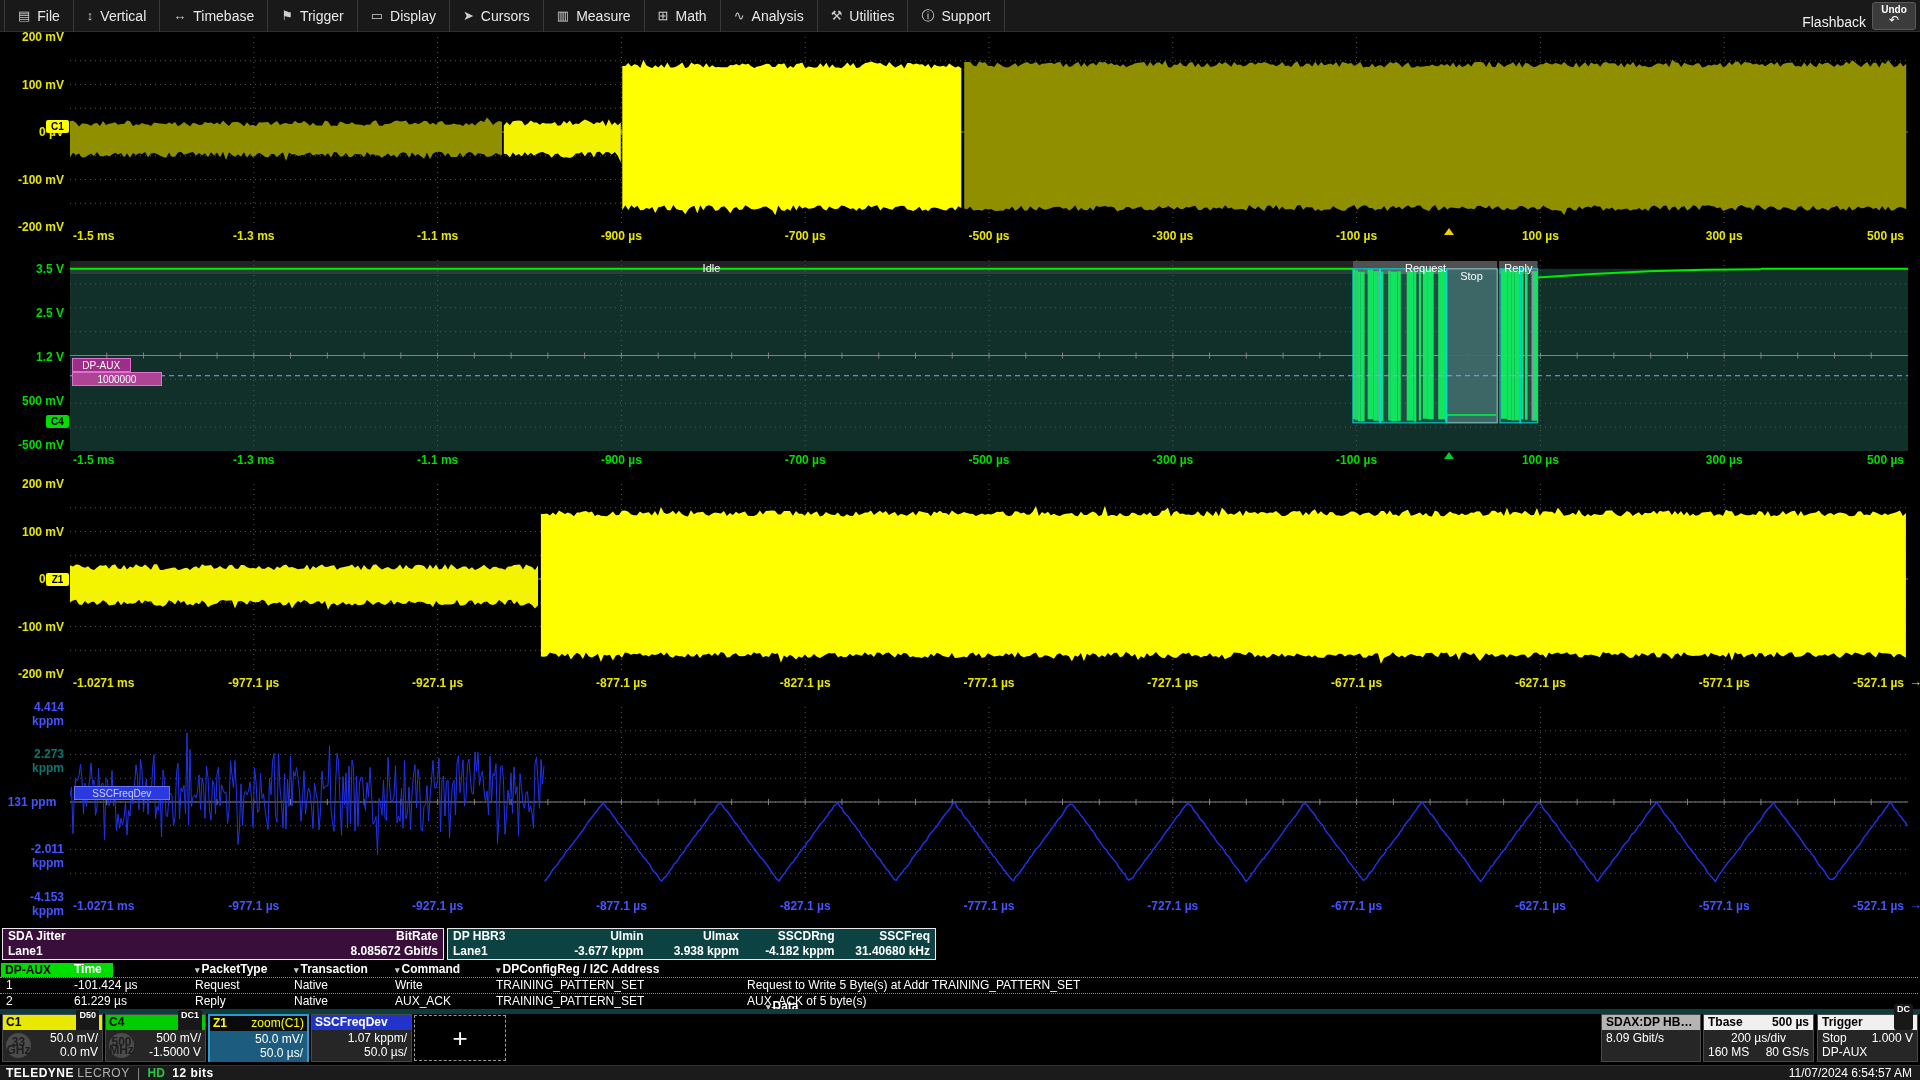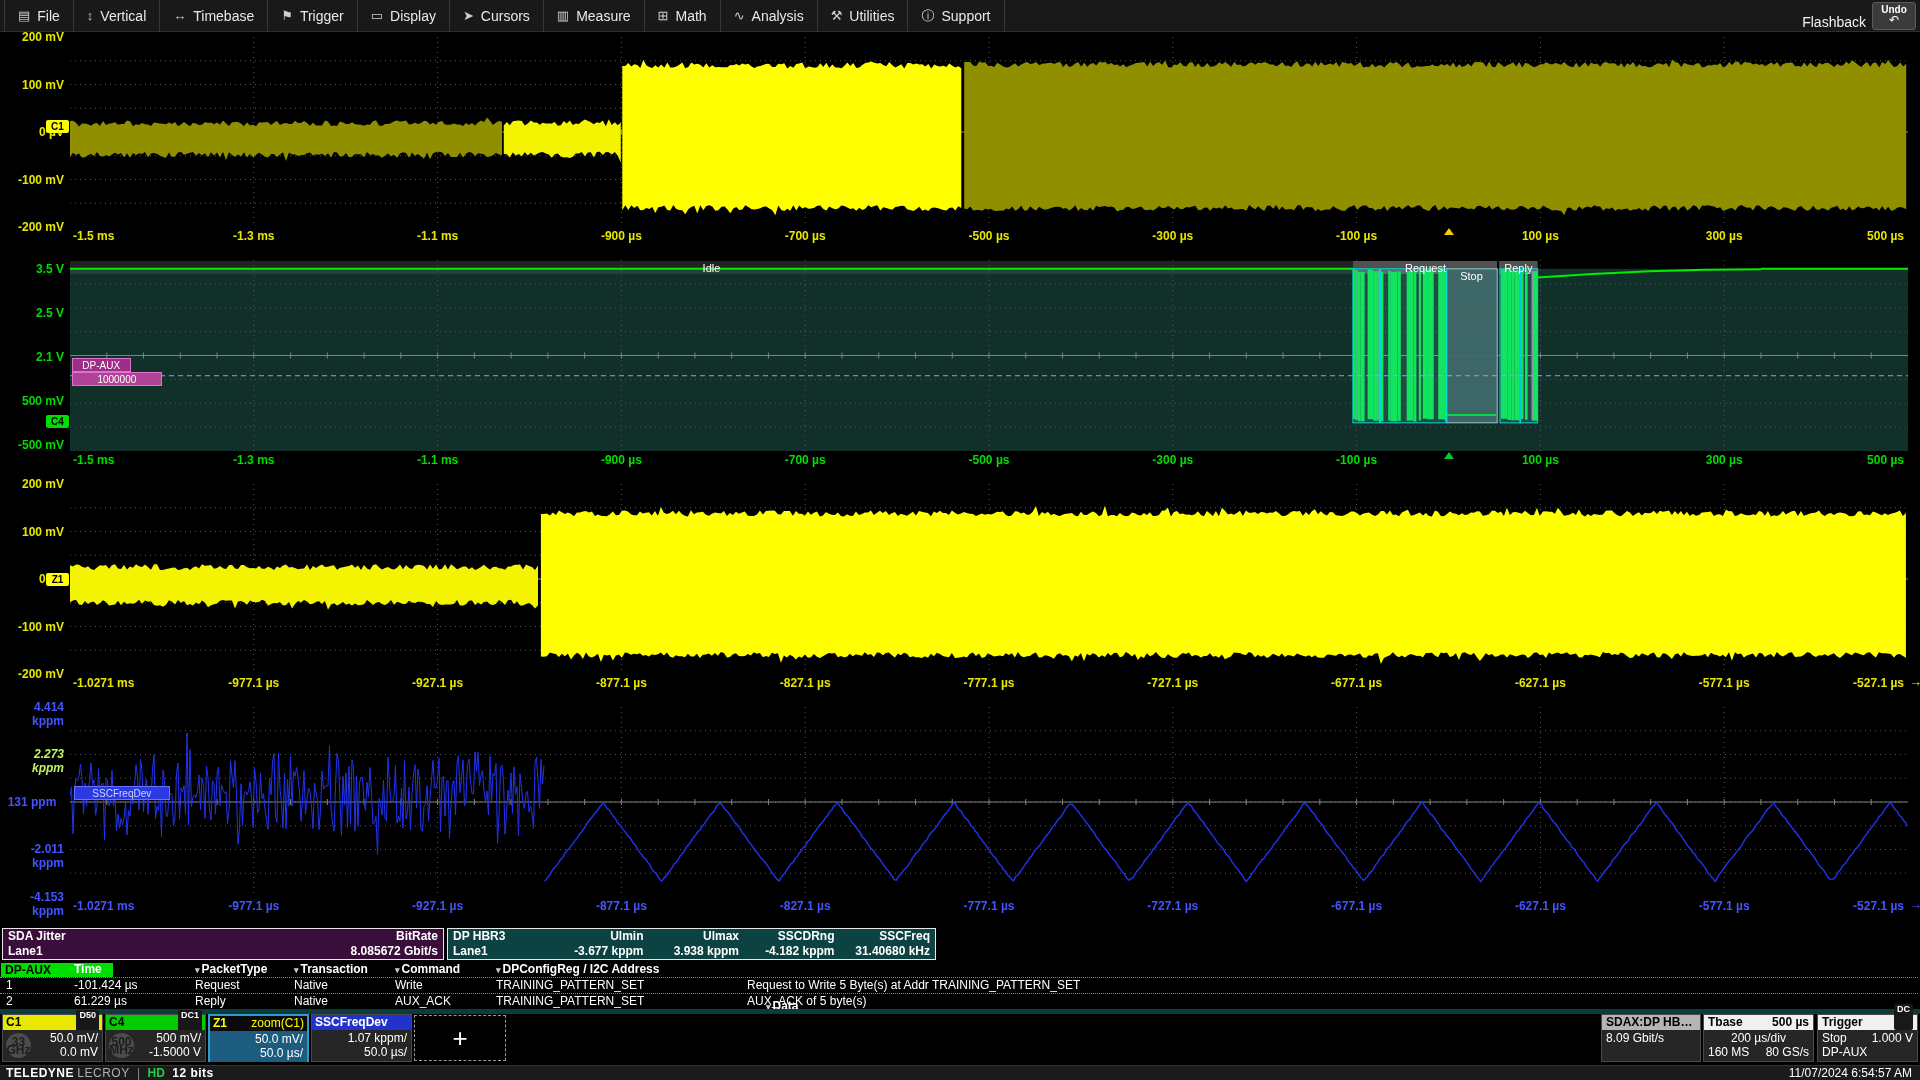--- a/index.html
+++ b/index.html
@@ -354,21 +354,21 @@
         </svg>
         <div class="glabel" style="left: 641.462px; top: 2px;">Idle</div>
         <div class="glabel" style="left: 1355.53px; top: 2px;">Request</div>
         <div class="glabel" style="left: 1401.47px; top: 10px;">Stop</div>
         <div class="glabel" style="left: 1448.34px; top: 2px;">Reply</div>
         <div class="gchip" style="left: 1.838px; top: 98.182px; width: 58.816px; background: rgb(156, 46, 134); border: 1px solid rgb(224, 112, 208); color: rgb(255, 255, 255);">DP-AUX</div>
         <div class="gchip" style="left: 1.838px; top: 111.825px; width: 90.062px; background: rgb(173, 68, 150); border: 1px solid rgb(224, 112, 208); color: rgb(255, 255, 255);">1000000</div>
       </div>
       <div class="ylab" style="left: 0px; top: 261.802px; color: rgb(0, 221, 0);">3.5 V</div>
       <div class="ylab" style="left: 0px; top: 305.811px; color: rgb(0, 221, 0);">2.5 V</div>
-      <div class="ylab" style="left: 0px; top: 349.82px; color: rgb(0, 221, 0);">2.1 V</div>
+      <div class="ylab" style="left: 0px; top: 349.82px; color: rgb(0, 221, 0);">1.2 V</div>
       <div class="ylab" style="left: 0px; top: 393.829px; color: rgb(0, 221, 0);">500 mV</div>
       <div class="ylab" style="left: 0px; top: 437.839px; color: rgb(0, 221, 0);">-500 mV</div>
       <div class="xlab" style="left: 73px; top: 453px; color: rgb(0, 221, 0);">-1.5 ms</div>
       <div class="xlab" style="left: 253.8px; top: 453px; transform: translateX(-50%); color: rgb(0, 221, 0);">-1.3 ms</div>
       <div class="xlab" style="left: 437.6px; top: 453px; transform: translateX(-50%); color: rgb(0, 221, 0);">-1.1 ms</div>
       <div class="xlab" style="left: 621.4px; top: 453px; transform: translateX(-50%); color: rgb(0, 221, 0);">-900 µs</div>
       <div class="xlab" style="left: 805.2px; top: 453px; transform: translateX(-50%); color: rgb(0, 221, 0);">-700 µs</div>
       <div class="xlab" style="left: 989px; top: 453px; transform: translateX(-50%); color: rgb(0, 221, 0);">-500 µs</div>
       <div class="xlab" style="left: 1172.8px; top: 453px; transform: translateX(-50%); color: rgb(0, 221, 0);">-300 µs</div>
       <div class="xlab" style="left: 1356.6px; top: 453px; transform: translateX(-50%); color: rgb(0, 221, 0);">-100 µs</div>
@@ -536,21 +536,21 @@
           <line x1="1690.96" y1="92" x2="1690.96" y2="98" stroke="#828282" stroke-width="1"></line>
           <line x1="1727.72" y1="92" x2="1727.72" y2="98" stroke="#828282" stroke-width="1"></line>
           <line x1="1764.48" y1="92" x2="1764.48" y2="98" stroke="#828282" stroke-width="1"></line>
           <line x1="1801.24" y1="92" x2="1801.24" y2="98" stroke="#828282" stroke-width="1"></line>
           <polyline points="0.0,90.0 1.5,79.9 3.0,126.7 4.5,81.3 6.0,71.8 7.5,73.6 9.0,68.7 10.5,57.2 12.0,71.6 13.5,106.9 15.0,76.2 16.5,99.1 18.0,84.4 19.5,74.1 21.0,55.9 22.5,78.1 24.0,72.9 25.5,108.3 27.0,100.3 28.5,61.5 30.0,89.8 31.5,76.9 33.0,76.2 34.5,132.6 36.0,71.7 37.5,72.8 39.0,98.8 40.5,93.0 42.0,63.4 43.5,99.1 45.0,89.8 46.5,123.6 48.0,107.1 49.5,121.1 51.0,111.3 52.5,118.1 54.0,110.8 55.5,95.7 57.0,127.9 58.5,103.5 60.0,109.0 61.5,83.5 63.0,97.3 64.5,78.8 66.0,57.8 67.5,69.6 69.0,102.9 70.5,52.1 72.0,63.7 73.5,105.1 75.0,81.2 76.5,72.0 78.0,107.3 79.5,79.6 81.0,92.5 82.5,62.4 84.0,47.6 85.5,111.8 87.0,99.5 88.5,103.8 90.0,79.8 91.5,129.7 93.0,63.2 94.5,73.3 96.0,108.5 97.5,109.5 99.0,89.7 100.5,86.2 102.0,88.5 103.5,118.7 105.0,110.4 106.5,65.6 108.0,56.1 109.5,112.1 111.0,80.8 112.5,84.9 114.0,78.5 115.5,106.8 117.0,26.0 118.5,118.1 120.0,42.5 121.5,99.5 123.0,89.9 124.5,87.8 126.0,90.9 127.5,84.5 129.0,67.9 130.5,102.6 132.0,71.1 133.5,78.3 135.0,111.4 136.5,59.0 138.0,70.6 139.5,103.1 141.0,113.1 142.5,73.7 144.0,78.1 145.5,107.1 147.0,66.9 148.5,60.1 150.0,98.9 151.5,77.8 153.0,82.6 154.5,86.1 156.0,84.8 157.5,116.4 159.0,103.7 160.5,53.7 162.0,68.1 163.5,80.7 165.0,53.7 166.5,87.1 168.0,137.4 169.5,121.2 171.0,76.8 172.5,118.5 174.0,87.7 175.5,84.3 177.0,87.8 178.5,84.3 180.0,74.9 181.5,90.6 183.0,120.2 184.5,61.1 186.0,74.3 187.5,105.6 189.0,104.0 190.5,66.4 192.0,91.6 193.5,86.8 195.0,101.8 196.5,112.8 198.0,122.4 199.5,71.4 201.0,87.7 202.5,54.9 204.0,46.4 205.5,109.4 207.0,115.3 208.5,46.6 210.0,81.4 211.5,96.3 213.0,121.1 214.5,66.7 216.0,121.9 217.5,72.2 219.0,99.3 220.5,49.1 222.0,99.1 223.5,64.3 225.0,69.3 226.5,60.6 228.0,70.4 229.5,84.1 231.0,114.4 232.5,92.6 234.0,63.8 235.5,107.3 237.0,91.7 238.5,81.0 240.0,85.0 241.5,98.8 243.0,121.5 244.5,76.2 246.0,85.9 247.5,93.2 249.0,122.8 250.5,103.8 252.0,64.2 253.5,82.2 255.0,79.2 256.5,78.9 258.0,78.7 259.5,38.7 261.0,101.9 262.5,115.6 264.0,124.2 265.5,79.9 267.0,46.2 268.5,53.9 270.0,93.5 271.5,128.2 273.0,69.5 274.5,98.1 276.0,65.9 277.5,120.7 279.0,59.1 280.5,116.9 282.0,52.8 283.5,61.1 285.0,124.1 286.5,68.9 288.0,119.5 289.5,75.8 291.0,70.5 292.5,70.3 294.0,95.7 295.5,103.4 297.0,75.3 298.5,89.7 300.0,60.5 301.5,85.6 303.0,117.3 304.5,114.7 306.0,109.5 307.5,147.5 309.0,91.5 310.5,96.5 312.0,108.2 313.5,73.2 315.0,111.2 316.5,113.6 318.0,50.3 319.5,78.0 321.0,93.9 322.5,94.7 324.0,88.5 325.5,58.6 327.0,116.1 328.5,109.2 330.0,114.5 331.5,81.3 333.0,121.2 334.5,53.5 336.0,112.0 337.5,105.5 339.0,80.1 340.5,122.9 342.0,87.2 343.5,67.6 345.0,57.7 346.5,100.9 348.0,62.2 349.5,73.4 351.0,121.8 352.5,124.2 354.0,98.9 355.5,97.6 357.0,78.5 358.5,113.9 360.0,90.9 361.5,73.0 363.0,53.5 364.5,80.7 366.0,81.2 367.5,73.4 369.0,51.2 370.5,125.0 372.0,72.3 373.5,69.1 375.0,109.0 376.5,74.2 378.0,73.2 379.5,131.1 381.0,98.9 382.5,77.1 384.0,73.5 385.5,108.0 387.0,55.7 388.5,48.7 390.0,85.7 391.5,71.2 393.0,52.8 394.5,99.1 396.0,91.3 397.5,57.7 399.0,52.0 400.5,74.0 402.0,86.4 403.5,87.0 405.0,45.0 406.5,64.4 408.0,45.5 409.5,78.4 411.0,68.6 412.5,63.8 414.0,83.9 415.5,94.4 417.0,84.0 418.5,108.0 420.0,49.1 421.5,96.1 423.0,66.6 424.5,68.8 426.0,56.6 427.5,136.4 429.0,108.9 430.5,60.2 432.0,58.5 433.5,73.1 435.0,127.2 436.5,107.4 438.0,83.2 439.5,97.6 441.0,65.9 442.5,106.4 444.0,59.8 445.5,87.3 447.0,79.7 448.5,128.5 450.0,66.7 451.5,80.5 453.0,96.5 454.5,101.4 456.0,85.6 457.5,84.6 459.0,104.9 460.5,98.8 462.0,106.0 463.5,121.3 465.0,56.0 466.5,50.1 468.0,74.5 469.5,101.4 471.0,52.5 472.5,77.0 474.0,58.7" fill="none" stroke="#2233ee" stroke-width="1"></polyline>
           <polyline points="474.6,174.2 476.6,172.1 478.6,169.5 480.6,166.4 482.7,162.7 484.7,160.3 486.7,158.6 488.7,155.6 490.7,152.1 492.8,150.5 494.8,146.6 496.8,143.8 498.8,142.1 500.9,139.0 502.9,136.6 504.9,133.6 506.9,131.4 508.9,128.4 511.0,125.7 513.0,123.1 515.0,119.9 517.0,116.6 519.1,113.7 521.1,111.2 523.1,108.6 525.1,106.0 527.1,103.7 529.2,100.7 531.2,98.3 533.2,96.0 535.2,98.4 537.2,101.7 539.3,102.9 541.3,106.2 543.3,109.4 545.3,111.1 547.4,115.3 549.4,117.6 551.4,119.7 553.4,122.9 555.4,125.1 557.5,128.6 559.5,130.1 561.5,133.2 563.5,136.3 565.6,138.4 567.6,142.1 569.6,145.1 571.6,147.4 573.6,150.5 575.7,152.1 577.7,155.4 579.7,157.5 581.7,161.6 583.7,164.5 585.8,166.1 587.8,169.2 589.8,172.6 591.8,174.1 593.9,171.1 595.9,169.4 597.9,166.6 599.9,163.7 601.9,161.0 604.0,156.9 606.0,155.7 608.0,153.0 610.0,149.2 612.1,146.9 614.1,144.5 616.1,140.6 618.1,138.2 620.1,135.9 622.2,132.4 624.2,129.6 626.2,127.4 628.2,124.1 630.3,122.8 632.3,119.2 634.3,116.7 636.3,113.8 638.3,110.9 640.4,107.7 642.4,105.9 644.4,103.7 646.4,99.4 648.4,97.2 650.5,96.4 652.5,98.4 654.5,101.9 656.5,103.7 658.6,106.0 660.6,108.9 662.6,112.0 664.6,115.4 666.6,117.1 668.7,119.9 670.7,122.7 672.7,126.3 674.7,128.3 676.8,131.7 678.8,134.7 680.8,136.9 682.8,139.8 684.8,143.1 686.9,145.3 688.9,148.2 690.9,151.0 692.9,152.5 694.9,155.3 697.0,157.9 699.0,160.8 701.0,164.2 703.0,167.0 705.1,169.8 707.1,172.4 709.1,173.9 711.1,170.7 713.1,167.9 715.2,165.7 717.2,162.1 719.2,159.8 721.2,156.6 723.3,155.1 725.3,151.3 727.3,149.7 729.3,145.8 731.3,143.9 733.4,140.2 735.4,139.0 737.4,134.8 739.4,133.1 741.4,130.5 743.5,126.4 745.5,124.1 747.5,121.4 749.5,118.3 751.6,116.1 753.6,113.8 755.6,110.6 757.6,108.5 759.6,104.8 761.7,103.1 763.7,99.2 765.7,97.7 767.7,95.4 769.8,99.3 771.8,100.9 773.8,105.0 775.8,107.5 777.8,109.0 779.9,112.5 781.9,115.6 783.9,117.4 785.9,120.1 788.0,123.1 790.0,125.4 792.0,129.8 794.0,131.5 796.0,134.1 798.1,137.6 800.1,140.4 802.1,142.2 804.1,145.0 806.1,148.3 808.2,150.8 810.2,152.8 812.2,156.1 814.2,158.7 816.3,162.0 818.3,163.8 820.3,167.0 822.3,169.7 824.3,172.6 826.4,173.1 828.4,169.8 830.4,167.4 832.4,165.4 834.5,161.9 836.5,160.5 838.5,157.8 840.5,154.8 842.5,150.9 844.6,148.5 846.6,145.3 848.6,143.8 850.6,140.9 852.6,137.4 854.7,135.0 856.7,133.2 858.7,128.9 860.7,126.3 862.8,124.1 864.8,121.6 866.8,119.3 868.8,116.2 870.8,113.1 872.9,110.5 874.9,107.5 876.9,105.4 878.9,102.8 881.0,99.8 883.0,96.3 885.0,95.9 887.0,100.0 889.0,102.5 891.1,103.8 893.1,107.8 895.1,110.8 897.1,112.5 899.1,115.1 901.2,119.0 903.2,120.2 905.2,124.4 907.2,126.0 909.3,130.1 911.3,132.0 913.3,135.2 915.3,137.1 917.3,140.6 919.4,143.3 921.4,146.3 923.4,149.2 925.4,150.7 927.5,154.4 929.5,157.2 931.5,159.0 933.5,162.9 935.5,164.2 937.6,167.7 939.6,169.7 941.6,172.5 943.6,173.7 945.7,169.5 947.7,168.0 949.7,165.3 951.7,162.5 953.7,160.0 955.8,156.4 957.8,154.3 959.8,150.7 961.8,148.7 963.8,145.2 965.9,142.3 967.9,140.5 969.9,138.3 971.9,135.0 974.0,131.8 976.0,129.2 978.0,127.0 980.0,124.1 982.0,120.8 984.1,118.4 986.1,115.5 988.1,112.4 990.1,110.9 992.2,108.0 994.2,104.3 996.2,101.0 998.2,98.5 1000.2,97.2 1002.3,97.4 1004.3,99.7 1006.3,102.8 1008.3,104.2 1010.3,107.6 1012.4,110.2 1014.4,112.9 1016.4,116.1 1018.4,118.0 1020.5,121.5 1022.5,123.8 1024.5,126.1 1026.5,130.5 1028.5,132.5 1030.6,135.7 1032.6,138.6 1034.6,141.2 1036.6,142.9 1038.7,146.8 1040.7,149.1 1042.7,151.5 1044.7,153.6 1046.7,156.3 1048.8,160.3 1050.8,162.6 1052.8,165.6 1054.8,167.1 1056.8,171.2 1058.9,173.1 1060.9,171.8 1062.9,170.7 1064.9,167.5 1067.0,164.0 1069.0,162.1 1071.0,159.5 1073.0,156.7 1075.0,153.2 1077.1,151.1 1079.1,147.9 1081.1,146.2 1083.1,142.2 1085.2,140.3 1087.2,136.8 1089.2,134.7 1091.2,132.3 1093.2,128.7 1095.3,125.7 1097.3,123.2 1099.3,121.0 1101.3,117.7 1103.4,114.8 1105.4,111.7 1107.4,109.1 1109.4,107.7 1111.4,103.7 1113.5,101.0 1115.5,98.8 1117.5,96.4 1119.5,97.7 1121.5,99.0 1123.6,103.3 1125.6,105.5 1127.6,107.5 1129.6,111.3 1131.7,113.4 1133.7,115.5 1135.7,119.3 1137.7,121.5 1139.7,124.6 1141.8,127.5 1143.8,129.8 1145.8,133.1 1147.8,136.1 1149.9,138.4 1151.9,140.5 1153.9,143.1 1155.9,147.1 1157.9,148.7 1160.0,151.1 1162.0,155.0 1164.0,157.9 1166.0,160.5 1168.0,162.1 1170.1,166.1 1172.1,168.0 1174.1,171.7 1176.1,174.5 1178.2,172.1 1180.2,169.5 1182.2,166.1 1184.2,163.9 1186.2,160.7 1188.3,157.8 1190.3,155.3 1192.3,152.4 1194.3,151.3 1196.4,147.4 1198.4,145.5 1200.4,142.6 1202.4,140.2 1204.4,136.5 1206.5,134.5 1208.5,131.7 1210.5,128.8 1212.5,126.1 1214.6,122.8 1216.6,120.3 1218.6,117.1 1220.6,115.3 1222.6,112.1 1224.7,110.0 1226.7,107.3 1228.7,104.0 1230.7,101.3 1232.7,97.6 1234.8,96.4 1236.8,97.7 1238.8,100.3 1240.8,103.3 1242.9,105.5 1244.9,107.7 1246.9,111.9 1248.9,113.9 1250.9,116.6 1253.0,118.5 1255.0,122.6 1257.0,125.7 1259.0,127.9 1261.1,130.5 1263.1,133.6 1265.1,136.4 1267.1,139.2 1269.1,141.1 1271.2,143.9 1273.2,146.5 1275.2,148.8 1277.2,152.7 1279.2,155.4 1281.3,157.5 1283.3,160.7 1285.3,162.6 1287.3,165.3 1289.4,168.5 1291.4,171.1 1293.4,173.4 1295.4,172.0 1297.4,169.9 1299.5,165.6 1301.5,164.6 1303.5,161.9 1305.5,157.9 1307.6,155.7 1309.6,152.0 1311.6,149.4 1313.6,147.9 1315.6,144.5 1317.7,141.0 1319.7,139.6 1321.7,136.5 1323.7,133.3 1325.7,131.1 1327.8,128.9 1329.8,125.4 1331.8,123.0 1333.8,119.3 1335.9,116.4 1337.9,113.9 1339.9,112.2 1341.9,108.6 1343.9,105.6 1346.0,103.4 1348.0,100.0 1350.0,97.3 1352.0,94.9 1354.1,97.9 1356.1,100.8 1358.1,102.8 1360.1,106.8 1362.1,108.0 1364.2,110.7 1366.2,113.9 1368.2,116.5 1370.2,120.5 1372.3,122.9 1374.3,124.9 1376.3,128.2 1378.3,130.2 1380.3,132.7 1382.4,135.4 1384.4,138.9 1386.4,141.5 1388.4,144.5 1390.4,146.8 1392.5,149.6 1394.5,151.8 1396.5,154.8 1398.5,157.8 1400.6,161.6 1402.6,163.8 1404.6,166.3 1406.6,169.5 1408.6,171.9 1410.7,174.5 1412.7,171.9 1414.7,169.2 1416.7,165.9 1418.8,163.5 1420.8,159.8 1422.8,158.3 1424.8,154.9 1426.8,152.1 1428.9,150.1 1430.9,146.7 1432.9,144.2 1434.9,142.0 1436.9,139.3 1439.0,135.4 1441.0,133.9 1443.0,130.7 1445.0,127.7 1447.1,124.4 1449.1,123.0 1451.1,119.3 1453.1,117.8 1455.1,113.7 1457.2,110.9 1459.2,108.7 1461.2,105.9 1463.2,103.6 1465.3,99.8 1467.3,97.3 1469.3,95.8 1471.3,97.5 1473.3,101.5 1475.4,104.2 1477.4,105.9 1479.4,108.7 1481.4,112.1 1483.4,114.7 1485.5,116.6 1487.5,119.4 1489.5,122.8 1491.5,126.3 1493.6,128.5 1495.6,131.7 1497.6,134.0 1499.6,135.7 1501.6,140.1 1503.7,141.6 1505.7,144.4 1507.7,148.1 1509.7,150.4 1511.8,153.5 1513.8,155.0 1515.8,158.9 1517.8,161.6 1519.8,164.1 1521.9,166.8 1523.9,168.5 1525.9,172.8 1527.9,174.1 1530.0,170.6 1532.0,168.0 1534.0,165.0 1536.0,162.8 1538.0,160.2 1540.1,158.4 1542.1,154.0 1544.1,151.7 1546.1,149.5 1548.1,146.8 1550.2,144.0 1552.2,140.5 1554.2,137.8 1556.2,135.5 1558.3,133.7 1560.3,129.3 1562.3,126.8 1564.3,125.5 1566.3,122.5 1568.4,119.0 1570.4,117.2 1572.4,114.6 1574.4,111.4 1576.5,107.9 1578.5,105.4 1580.5,102.6 1582.5,100.0 1584.5,98.0 1586.6,95.2 1588.6,98.2 1590.6,100.7 1592.6,104.0 1594.6,107.3 1596.7,109.4 1598.7,112.2 1600.7,114.7 1602.7,116.8 1604.8,120.1 1606.8,123.6 1608.8,126.1 1610.8,128.1 1612.8,131.4 1614.9,134.4 1616.9,137.6 1618.9,140.3 1620.9,142.3 1623.0,145.7 1625.0,147.5 1627.0,151.1 1629.0,153.5 1631.0,155.5 1633.1,158.3 1635.1,160.6 1637.1,164.9 1639.1,167.4 1641.2,169.5 1643.2,171.6 1645.2,174.5 1647.2,171.1 1649.2,167.7 1651.3,164.8 1653.3,161.8 1655.3,159.2 1657.3,156.5 1659.3,153.9 1661.4,151.4 1663.4,149.4 1665.4,146.4 1667.4,143.9 1669.5,141.3 1671.5,138.9 1673.5,134.8 1675.5,131.9 1677.5,129.1 1679.6,126.5 1681.6,124.7 1683.6,122.2 1685.6,118.9 1687.7,116.1 1689.7,114.2 1691.7,111.2 1693.7,107.6 1695.7,104.7 1697.8,102.1 1699.8,100.3 1701.8,97.6 1703.8,95.8 1705.8,99.7 1707.9,102.1 1709.9,104.2 1711.9,107.8 1713.9,110.1 1716.0,112.3 1718.0,115.5 1720.0,118.2 1722.0,120.6 1724.0,123.2 1726.1,126.0 1728.1,128.5 1730.1,131.2 1732.1,134.1 1734.2,137.8 1736.2,140.4 1738.2,142.5 1740.2,144.9 1742.2,147.6 1744.3,150.2 1746.3,153.6 1748.3,157.1 1750.3,159.8 1752.3,161.6 1754.4,164.2 1756.4,167.9 1758.4,170.7 1760.4,172.3 1762.5,172.6 1764.5,170.9 1766.5,168.6 1768.5,164.4 1770.5,162.8 1772.6,159.0 1774.6,157.0 1776.6,154.7 1778.6,151.4 1780.7,148.4 1782.7,146.4 1784.7,143.2 1786.7,141.0 1788.7,138.5 1790.8,135.6 1792.8,132.1 1794.8,129.1 1796.8,127.3 1798.9,123.3 1800.9,121.2 1802.9,118.6 1804.9,115.8 1806.9,113.7 1809.0,109.6 1811.0,108.3 1813.0,105.1 1815.0,101.9 1817.0,99.7 1819.1,96.4 1821.1,95.9 1823.1,99.4 1825.1,102.6 1827.2,104.3 1829.2,108.2 1831.2,109.7 1833.2,113.0 1835.2,115.2 1837.3,119.2" fill="none" stroke="#2233ee" stroke-width="1.4"></polyline>
         </svg>
         <div class="gchip" style="left: 4.0436px; top: 78.6963px; width: 95.576px; background: rgb(42, 58, 224); border: 1px solid rgb(102, 115, 255); color: rgb(205, 213, 255);">SSCFreqDev</div>
       </div>
       <div class="ylab" style="left: 0px; top: 700px; color: rgb(68, 85, 255);">4.414 kppm</div>
-      <div class="ylab" style="left: 0px; top: 747.483px; color: #bef264; font-style: italic;">2.273 kppm</div>
+      <div class="ylab" style="left: 0px; top: 747.483px; color: #0f766e;">2.273 kppm</div>
       <div class="ylab" style="left: 0px; top: 794.978px; color: rgb(68, 85, 255); text-align: center;">131 ppm</div>
       <div class="ylab" style="left: 0px; top: 842.494px; color: rgb(68, 85, 255);">-2.011 kppm</div>
       <div class="ylab" style="left: 0px; top: 890px; color: rgb(68, 85, 255);">-4.153 kppm</div>
       <div class="xlab" style="left: 73px; top: 899px; color: rgb(68, 85, 255);">-1.0271 ms</div>
       <div class="xlab" style="left: 253.8px; top: 899px; transform: translateX(-50%); color: rgb(68, 85, 255);">-977.1 µs</div>
       <div class="xlab" style="left: 437.6px; top: 899px; transform: translateX(-50%); color: rgb(68, 85, 255);">-927.1 µs</div>
       <div class="xlab" style="left: 621.4px; top: 899px; transform: translateX(-50%); color: rgb(68, 85, 255);">-877.1 µs</div>
       <div class="xlab" style="left: 805.2px; top: 899px; transform: translateX(-50%); color: rgb(68, 85, 255);">-827.1 µs</div>
       <div class="xlab" style="left: 989px; top: 899px; transform: translateX(-50%); color: rgb(68, 85, 255);">-777.1 µs</div>
       <div class="xlab" style="left: 1172.8px; top: 899px; transform: translateX(-50%); color: rgb(68, 85, 255);">-727.1 µs</div>

